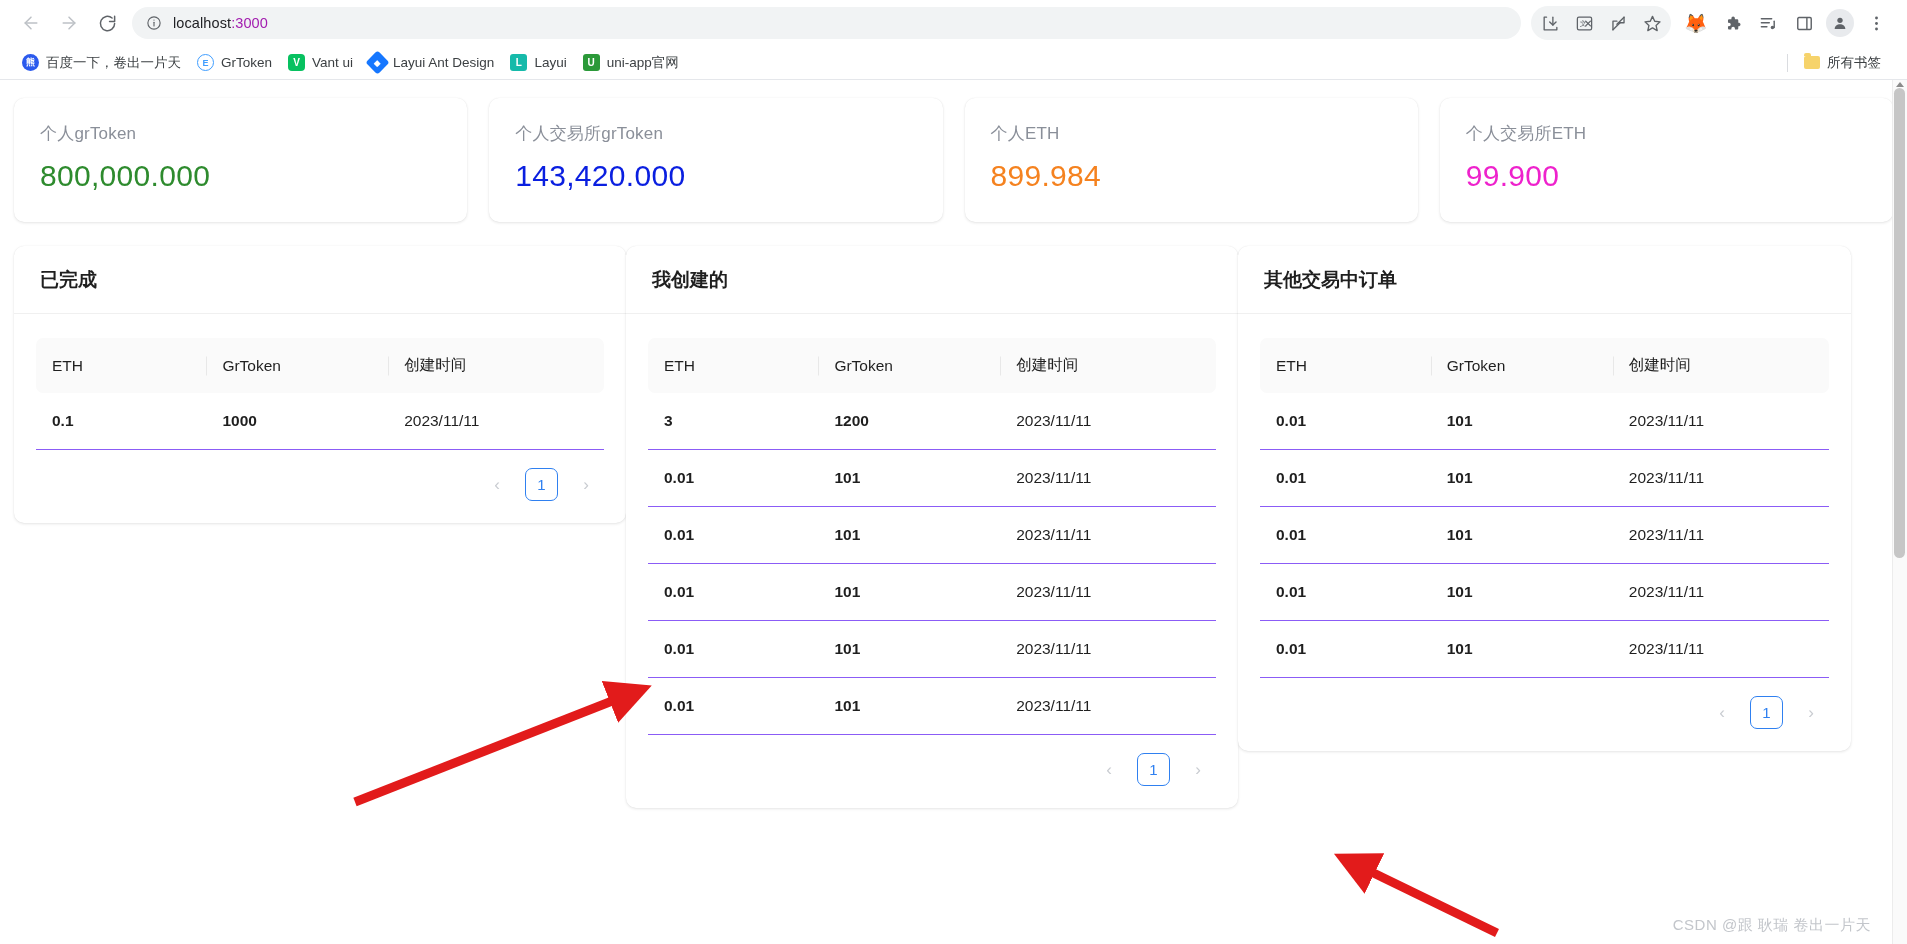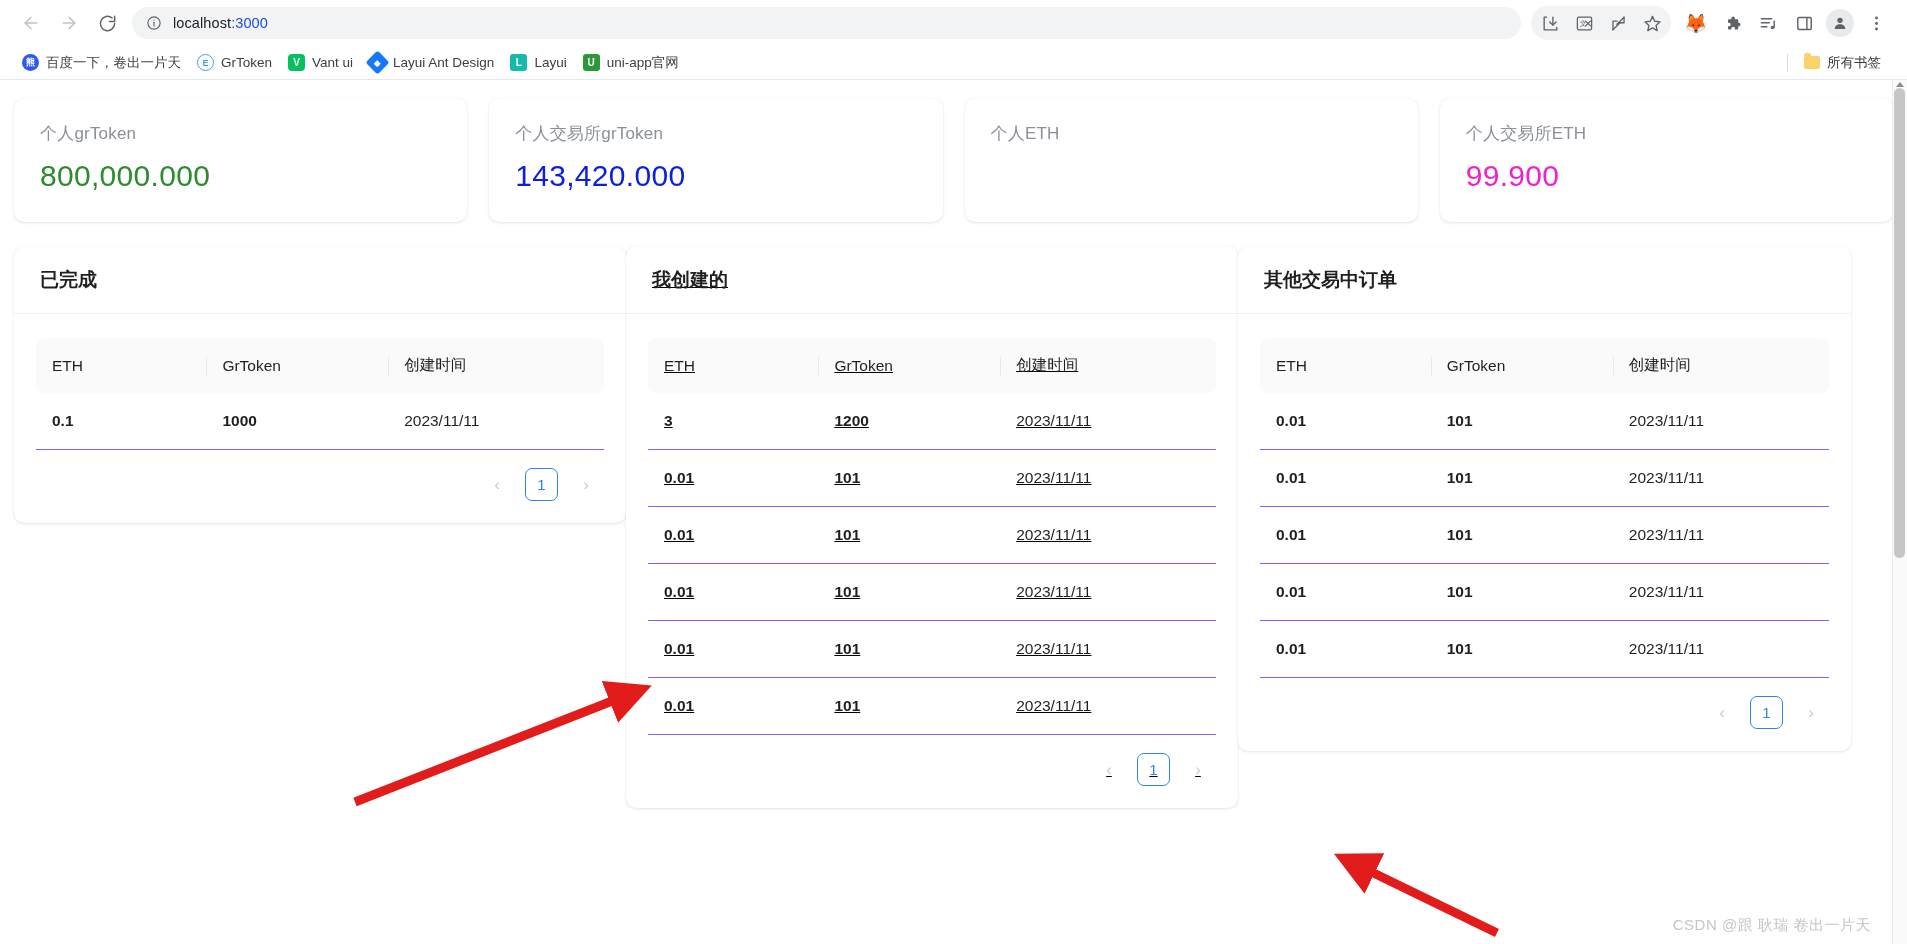--- a/index.html
+++ b/index.html
@@ -43,21 +43,21 @@
     padding: 0 14px;
     max-width: 1415px;
   }
   .omnibox .info-icon { margin-right: 11px; color: #5f6368; display:flex; }
   .url-text {
     font-size: 14.5px;
     color: #202124;
     letter-spacing: 0.1px;
     white-space: nowrap;
   }
-  .url-text .url-port { color: #1d4ed8; }
+  .url-text .url-port { color: #a21caf; }
 
   .toolbar-right { display: flex; align-items: center; gap: 2px; margin-left: auto;}
   .toolbar-right .pill {
     display: flex; align-items: center;
     background: #f1f3f4;
     border-radius: 18px;
     padding: 0 2px;
     margin-right: 6px;
   }
   .avatar-btn {
@@ -157,21 +157,21 @@
     padding: 24px 14px 0 14px;
     align-items: flex-start;
   }
   .panel {
     background: #ffffff;
     border-radius: 10px;
     box-shadow: 0 1px 3px rgba(0,0,0,0.10), 0 0 1px rgba(0,0,0,0.09);
     overflow: hidden;
   }
   .panel-1 { width: 612px; }
-  .panel-2 { width: 612px; text-decoration: underline; }
+  .panel-2 { width: 612px; }
   .panel-3 { width: 613px; }
 
   .panel-header {
     padding: 21px 26px 20px 26px;
     border-bottom: 1px solid #f0f0f0;
   }
   .panel-title {
     font-size: 19px;
     font-weight: bold;
     color: #1f1f1f;
@@ -432,20 +432,21 @@
     <div class="stat-card">
       <div class="stat-label">个人grToken</div>
       <div class="stat-value" style="color:#2e8b2e">800,000.000</div>
     </div>
     <div class="stat-card">
       <div class="stat-label">个人交易所grToken</div>
       <div class="stat-value" style="color:#0a1fe0">143,420.000</div>
     </div>
     <div class="stat-card">
       <div class="stat-label">个人ETH</div>
+      <div class="stat-value" style="color:#f5821f">899.984</div>
     </div>
     <div class="stat-card">
       <div class="stat-label">个人交易所ETH</div>
       <div class="stat-value" style="color:#ee22cc">99.900</div>
     </div>
   </div>
 
   <div class="panels-row">
 
     <div class="panel panel-1">

